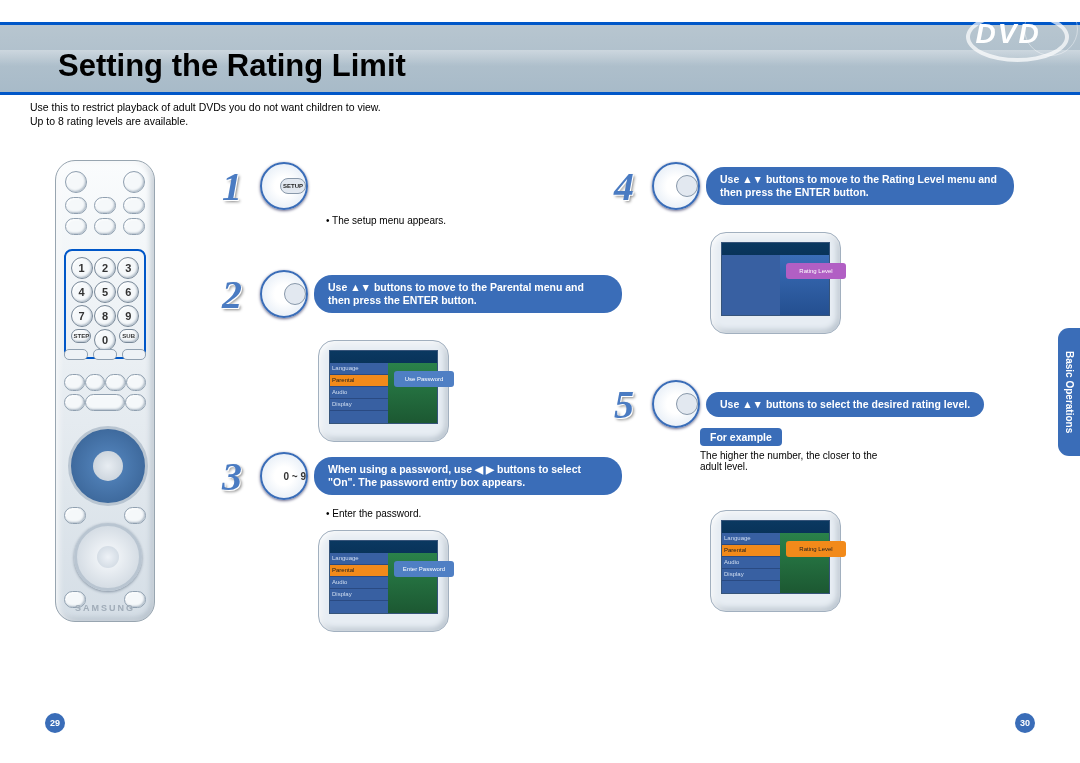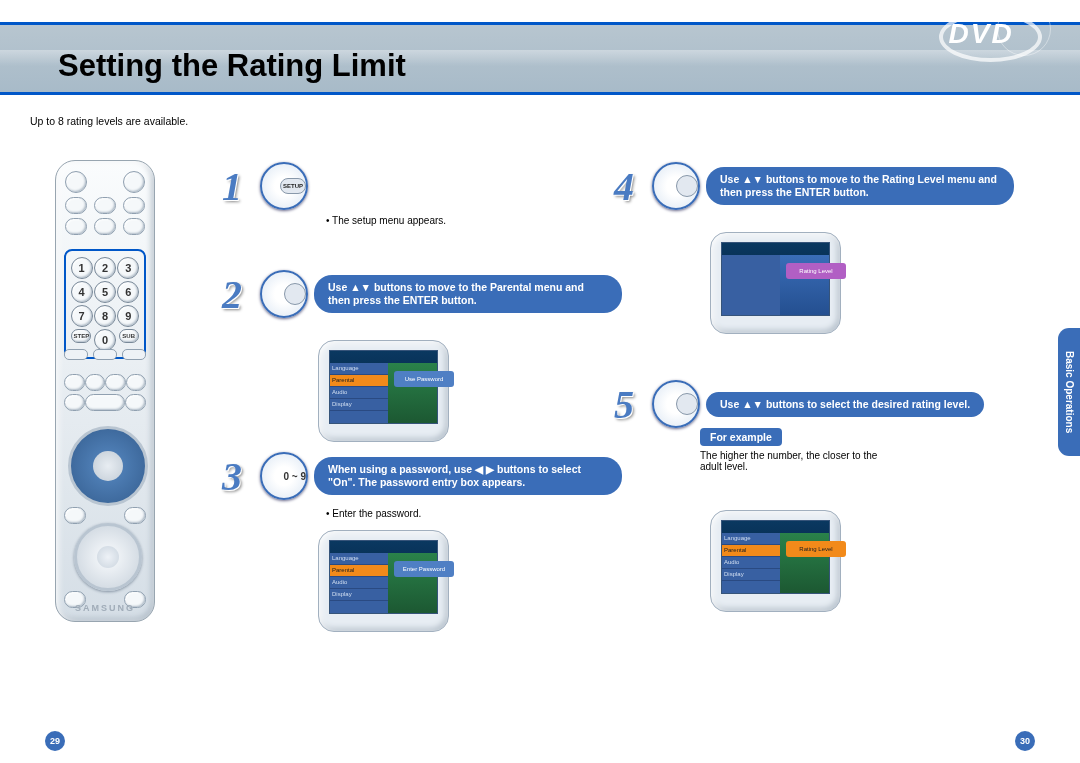--- a/index.html
+++ b/index.html
@@ -1,20 +1,20 @@
 <!DOCTYPE html>
 <html><head>
 <meta charset="utf-8">
 <style>
   body { margin:0; padding:0; font-family: Arial, Helvetica, sans-serif; background:#fff; width:1080px; height:763px; overflow:hidden; }
   .page-band { position:absolute; top:22px; left:0; right:0; height:73px; background:linear-gradient(#b8c6d0,#a7bac8); }
   .page-band::before { content:""; position:absolute; top:28px; left:0; right:0; height:16px; background:linear-gradient(rgba(255,255,255,0.35),rgba(255,255,255,0)); }
   .blue-line-top { position:absolute; top:22px; left:0; right:0; height:3px; background:#0057c8; }
   .blue-line-bot { position:absolute; top:92px; left:0; right:0; height:3px; background:#0057c8; }
-  .dvd-logo { position:absolute; right:35px; top:12px; width:110px; height:75px; color:rgba(255,255,255,0.85); text-align:center; }
+  .dvd-logo { position:absolute; right:8px; top:12px; width:110px; height:75px; color:rgba(255,255,255,0.85); text-align:center; }
   .dvd-logo .ov1 { width:95px; height:42px; border:4px solid rgba(255,255,255,0.7); border-radius:50%; margin:0 auto; position:relative; }
   .dvd-logo .txt { font: italic 900 28px Arial; letter-spacing:2px; position:absolute; left:6px; top:2px; color:#fff; }
   .dvd-logo .disc { position:absolute; right:-6px; top:-10px; width:52px; height:52px; border:1px solid rgba(255,255,255,0.4); border-radius:50%; }
   .title { position:absolute; top:48px; left:58px; font:700 31px Arial; color:#000; }
   .title::before { content:""; position:absolute; left:-15px; top:-26px; width:288px; height:78px; background:#fff; border-radius:39px 39px 0 0; z-index:-1; }
   .intro { position:absolute; left:30px; top:100px; font-size:10.5px; line-height:14px; color:#000; }
   .remote { position:absolute; left:55px; top:160px; width:98px; height:460px; border-radius:20px; background:linear-gradient(#fafcfd,#d5dee6); border:1px solid #98a5b0; box-shadow:inset 2px 2px 6px #fff, inset -2px -2px 6px #a9b5c1; }
   .remote .top-cluster { position:absolute; top:10px; left:9px; right:9px; height:68px; }
   .rbtn { width:20px; height:20px; border-radius:50%; background:#f5f8fa; border:1px solid #90a0b0; display:inline-block; box-shadow:inset -1px -1px 2px #b0bcc8, inset 1px 1px 2px #fff; }
   .rbtn.oval { width:20px; height:15px; border-radius:10px; }
@@ -43,40 +43,40 @@
   .screen .osd { position:absolute; top:10px; left:11px; right:11px; bottom:18px; background:linear-gradient(#0a3860,#001b3a); border:1px solid #36547a; }
   .osd .menubar { height:12px; display:flex; }
   .osd .ml { width:58px; background:#3860a2; }
   .osd .ml .it { height:11px; border-bottom:1px solid #2a4a82; font:6px Arial; padding-left:2px; color:#d2dff2; line-height:11px; }
   .osd .ml .it.sel { background:#f28a1a; color:#222; }
   .osd .mr { flex:1; background:linear-gradient(#2a824a,#1c5832); position:relative; }
   .osd .mr .bo { position:absolute; left:6px; top:8px; width:60px; height:16px; background:#4f7fc4; border-radius:3px; font:6px Arial; color:#fff; text-align:center; line-height:16px; }
   .menubox { display:flex; height:calc(100% - 12px); }
   .for-example { background:#3a6db8; color:#fff; font:700 10.5px Arial; padding:3px 10px; border-radius:4px; display:inline-block; }
   .side-tab { position:absolute; right:0; top:328px; width:22px; height:128px; background:#3a6db8; border-radius:11px 0 0 11px; color:#fff; font:700 10px Arial; writing-mode:vertical-rl; text-align:center; line-height:22px; }
-  .pagenum { position:absolute; bottom:12px; width:20px; height:20px; border-radius:50%; background:#3a6db8; color:#fff; font:700 9px Arial; text-align:center; line-height:20px; }
+  .pagenum { position:absolute; bottom:30px; width:20px; height:20px; border-radius:50%; background:#3a6db8; color:#fff; font:700 9px Arial; text-align:center; line-height:20px; }
 </style>
 </head>
 <body>
 
 <div class="page-band"></div>
 <div class="blue-line-top"></div>
 <div class="blue-line-bot"></div>
 
 <div class="dvd-logo">
   <div class="disc"></div>
   <div class="ov1">
       <span class="txt">DVD</span>
     </div>
 </div>
 
 <div class="title">Setting the Rating Limit</div>
 
 <div class="intro">
-  <br>
+  <span>Use this to restrict playback of adult DVDs you do not want children to view.</span><br>
   <span>Up to 8 rating levels are available.</span>
 </div>
 
 <div class="remote">
   <div class="top-cluster">
     <div style="display:flex;justify-content:space-between;margin-bottom:4px;">
       <span class="rbtn"></span>
       <span class="rbtn"></span>
     </div>
     <div style="display:flex;justify-content:space-between;margin-bottom:4px;">

